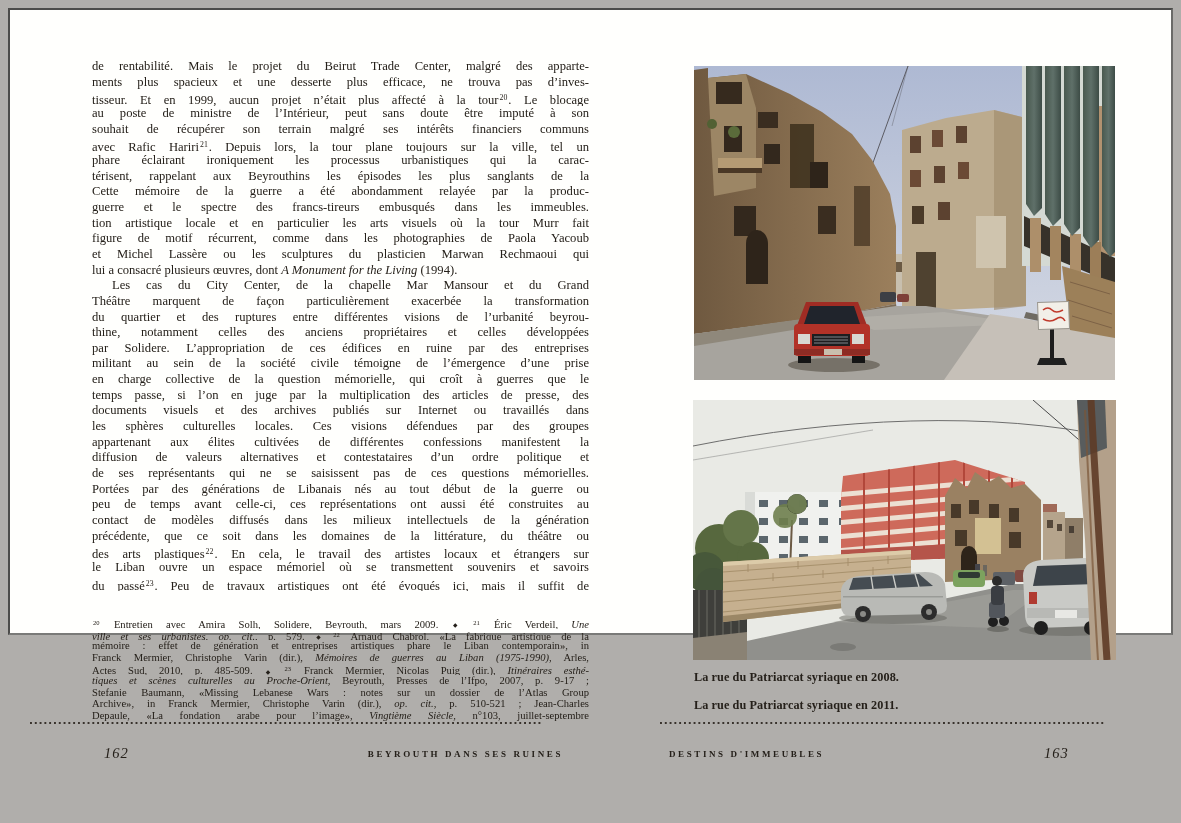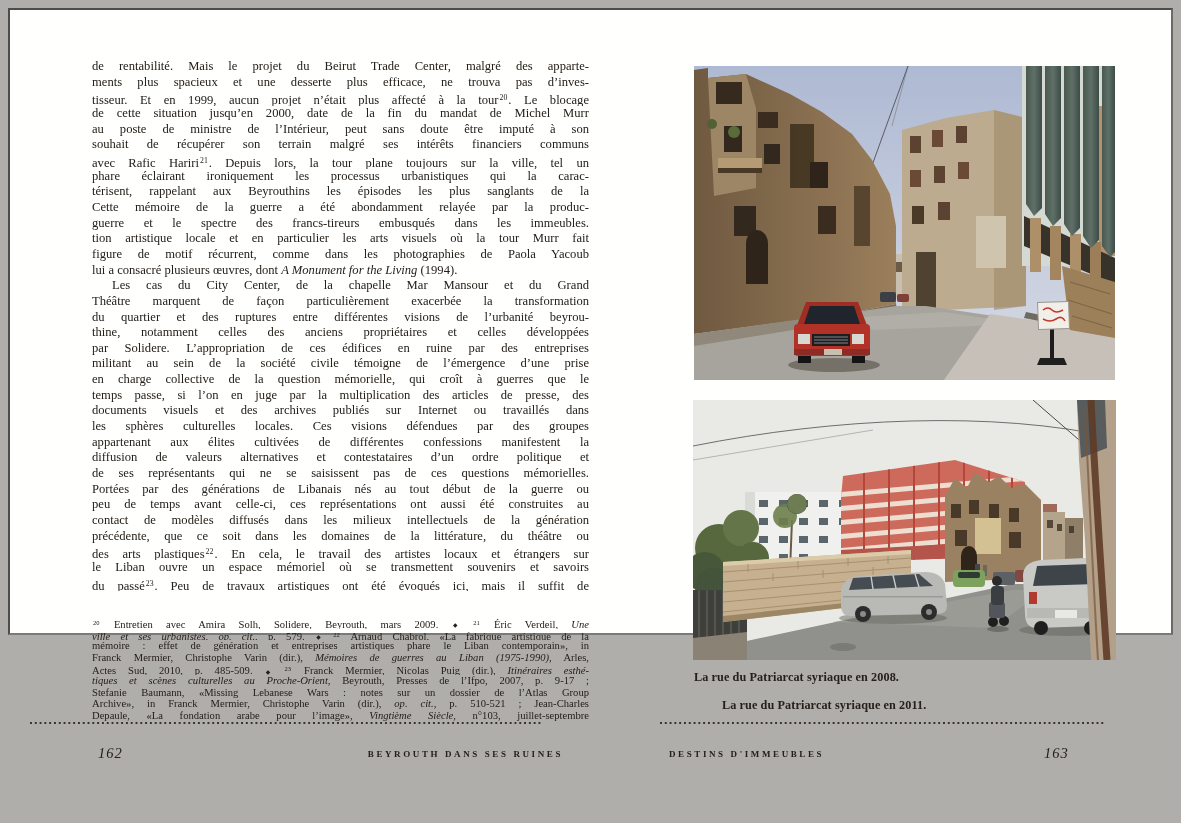--- a/index.html
+++ b/index.html
@@ -33,57 +33,57 @@
   .fns .sup{vertical-align:0.5em;}
   
   .dots{
     height:4px;top:711px;
     background-image:radial-gradient(circle at 1.1px 2px,#38322c 0.95px,rgba(0,0,0,0) 1.35px);
     background-size:4.8px 4px;background-repeat:repeat-x;
   }
   .dots.l{left:20px;width:513px;}
   .dots.r{left:650px;width:446px;}
   .folio{font-style:italic;font-size:14.5px;top:735px;letter-spacing:1px;}
-  .folio.l{left:88px;}
+  .folio.l{left:94px;}
   .folio.r{left:1034px;}
   .running{
     font-size:9px;font-weight:bold;letter-spacing:2.6px;top:739px;
     font-family:"Liberation Serif","DejaVu Serif",serif;white-space:nowrap;
   }
   .running.l{right:608px;}
   .running.r{left:659px;}
   
   .photo{overflow:hidden;background:#ddd;}
   .photo svg{display:block;}
   .photo1{left:684px;top:56px;width:421px;height:314px;}
   .photo2{left:683px;top:390px;width:423px;height:260px;}
   .caption{left:684px;font-size:12.2px;font-weight:bold;letter-spacing:0.1px;white-space:nowrap;}
   .cap1{top:660px;}
-  .cap2{top:688px;margin-left:28px;}
+  .cap2{top:688px;}
 </style>
 </head>
 <body>
 
 <div class="sheet">
 
   <div class="abs textblock">
     <div>
         <div class="tline"><span>de rentabilité. Mais le projet du Beirut Trade Center, malgré des apparte-</span></div>
         <div class="tline"><span>ments plus spacieux et une desserte plus efficace, ne trouva pas d’inves-</span></div>
         <div class="tline"><span>tisseur. Et en 1999, aucun projet n’était plus affecté à la tour</span><span class="sup">20</span><span>. Le blocage</span></div>
-        <div class="tline"><span>de cette situation jusqu’en 2000, date de la fin du mandat de Michel Murr</span></div>
         <div class="tline"><span>au poste de ministre de l’Intérieur, peut sans doute être imputé à son</span></div>
         <div class="tline"><span>souhait de récupérer son terrain malgré ses intérêts financiers communs</span></div>
         <div class="tline"><span>avec Rafic Hariri</span><span class="sup">21</span><span>. Depuis lors, la tour plane toujours sur la ville, tel un</span></div>
         <div class="tline"><span>phare éclairant ironiquement les processus urbanistiques qui la carac-</span></div>
         <div class="tline"><span>térisent, rappelant aux Beyrouthins les épisodes les plus sanglants de la</span></div>
         <div class="tline"><span>Cette mémoire de la guerre a été abondamment relayée par la produc-</span></div>
         <div class="tline"><span>guerre et le spectre des francs-tireurs embusqués dans les immeubles.</span></div>
         <div class="tline"><span>tion artistique locale et en particulier les arts visuels où la tour Murr fait</span></div>
         <div class="tline"><span>figure de motif récurrent, comme dans les photographies de Paola Yacoub</span></div>
+        <div class="tline"><span>et Michel Lassère ou les sculptures du plasticien Marwan Rechmaoui qui</span></div>
         <div class="tline end"><span>lui a consacré plusieurs œuvres, dont </span><em>A Monument for the Living</em><span> (1994).</span></div>
       </div>
     <div>
         <div class="tline ind"><span>Les cas du City Center, de la chapelle Mar Mansour et du Grand</span></div>
         <div class="tline"><span>Théâtre marquent de façon particulièrement exacerbée la transformation</span></div>
         <div class="tline"><span>du quartier et des ruptures entre différentes visions de l’urbanité beyrou-</span></div>
         <div class="tline"><span>thine, notamment celles des anciens propriétaires et celles développées</span></div>
         <div class="tline"><span>par Solidere. L’appropriation de ces édifices en ruine par des entreprises</span></div>
         <div class="tline"><span>militant au sein de la société civile témoigne de l’émergence d’une prise</span></div>
         <div class="tline"><span>en charge collective de la question mémorielle, qui croît à guerres que le</span></div>

